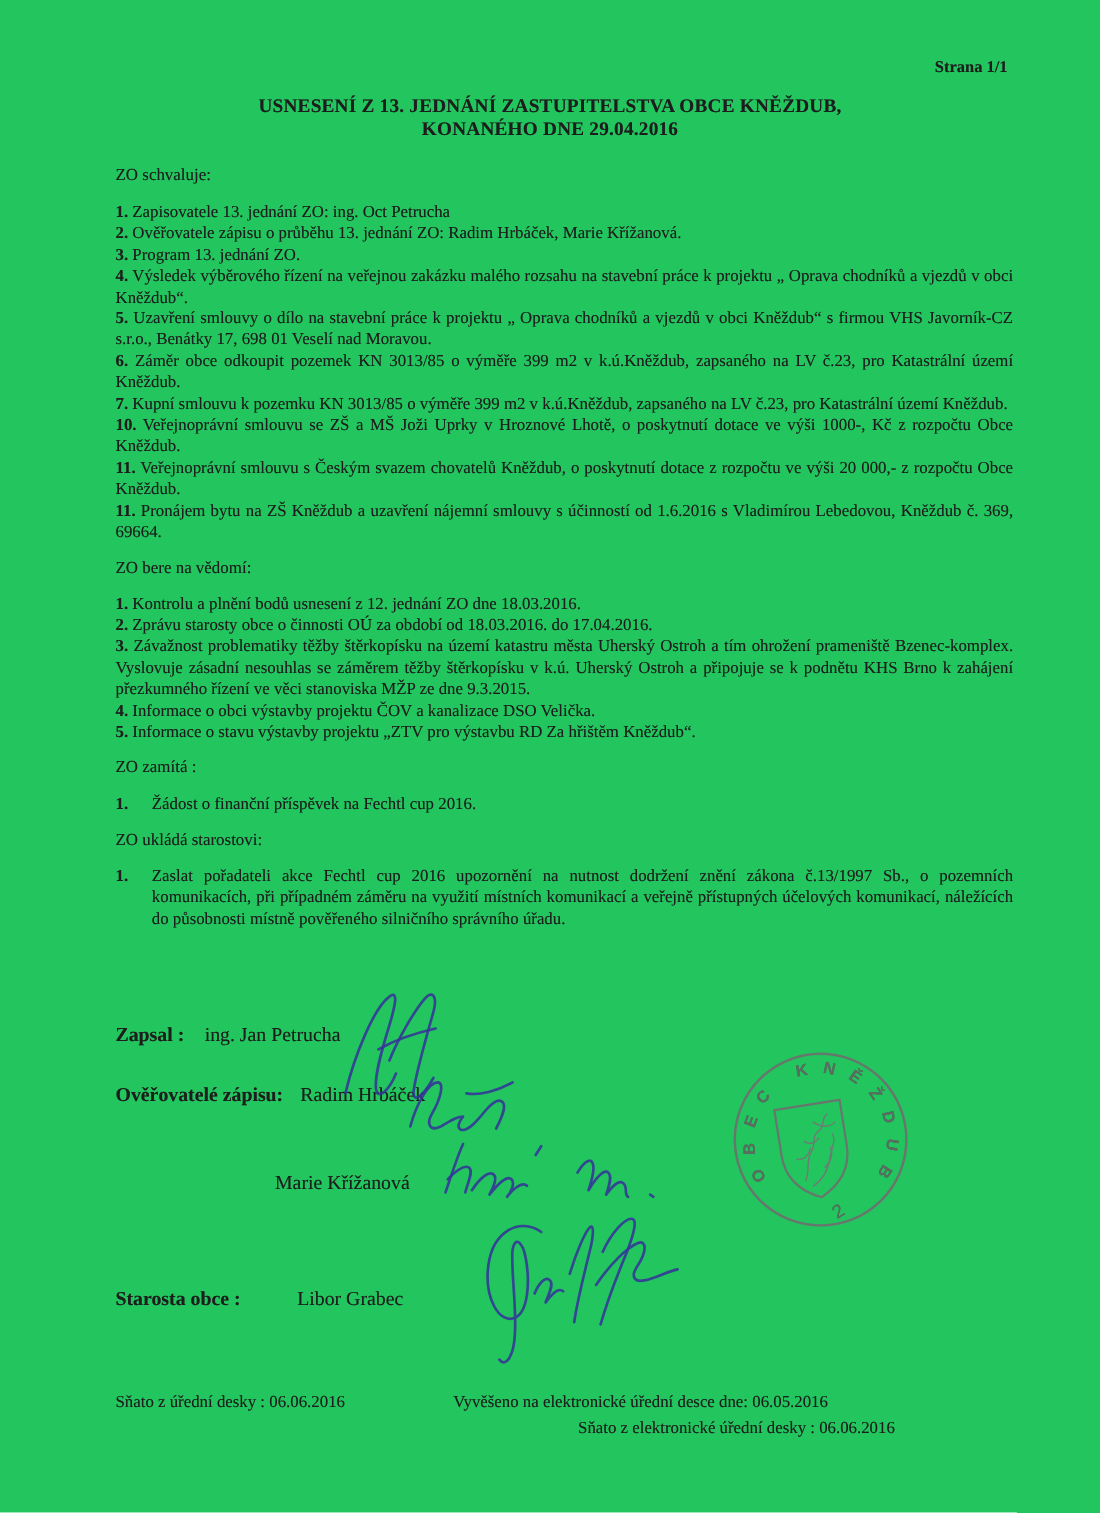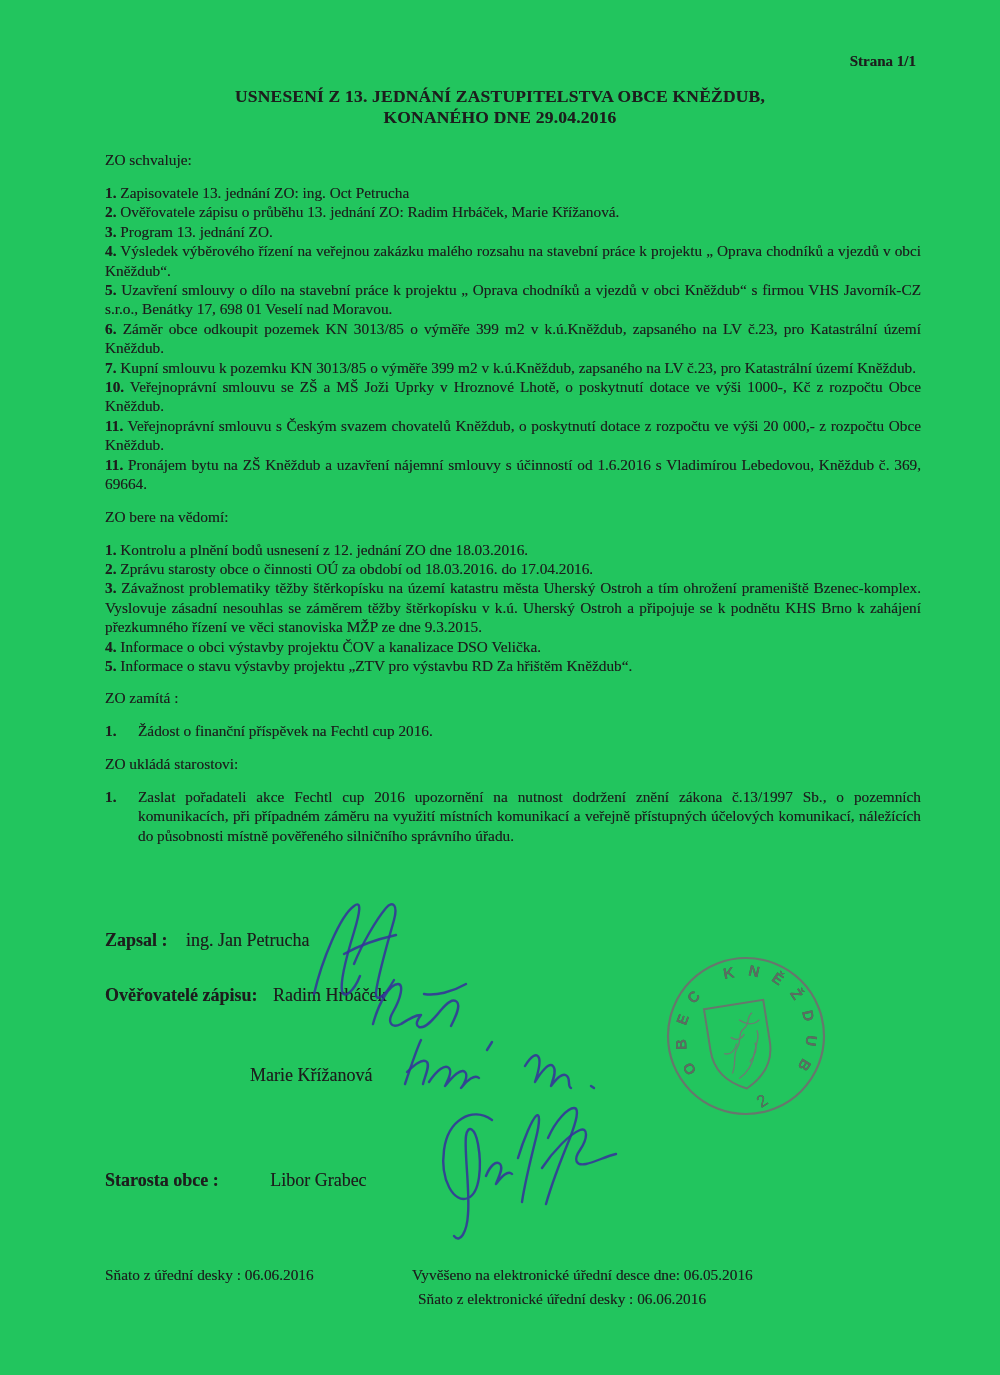--- a/index.html
+++ b/index.html
@@ -50,21 +50,21 @@
   .sig-krizanova { left:395px; top:1032px; width:212px; height:68px;  }
   .sig-starosta  { left:430px; top:1098px; width:195px; height:152px; }
   .stamp { position:absolute; left:660px; top:950px; width:172px; height:172px; opacity:0.9; }
   .footer {
     position:absolute; left:105px; top:1263px; width:816px;
     display:flex; font-size:15.3px; line-height:23.5px;
   }
   .footer-col1 { width:307px; }
   .footer-col2 { flex:1; }
   .footer .line2 { }
-  .footer-col2 .line2 { padding-left:6px; }
+  .footer-col2 .line2 { padding-left:6px;text-align:center; }
 </style>
 </head>
 <body>
 
 <div class="sheet">
 
   <div class="page-number">Strana 1/1</div>
 
   <div class="doc-title">
     <div>USNESENÍ Z 13. JEDNÁNÍ ZASTUPITELSTVA OBCE KNĚŽDUB,</div>

